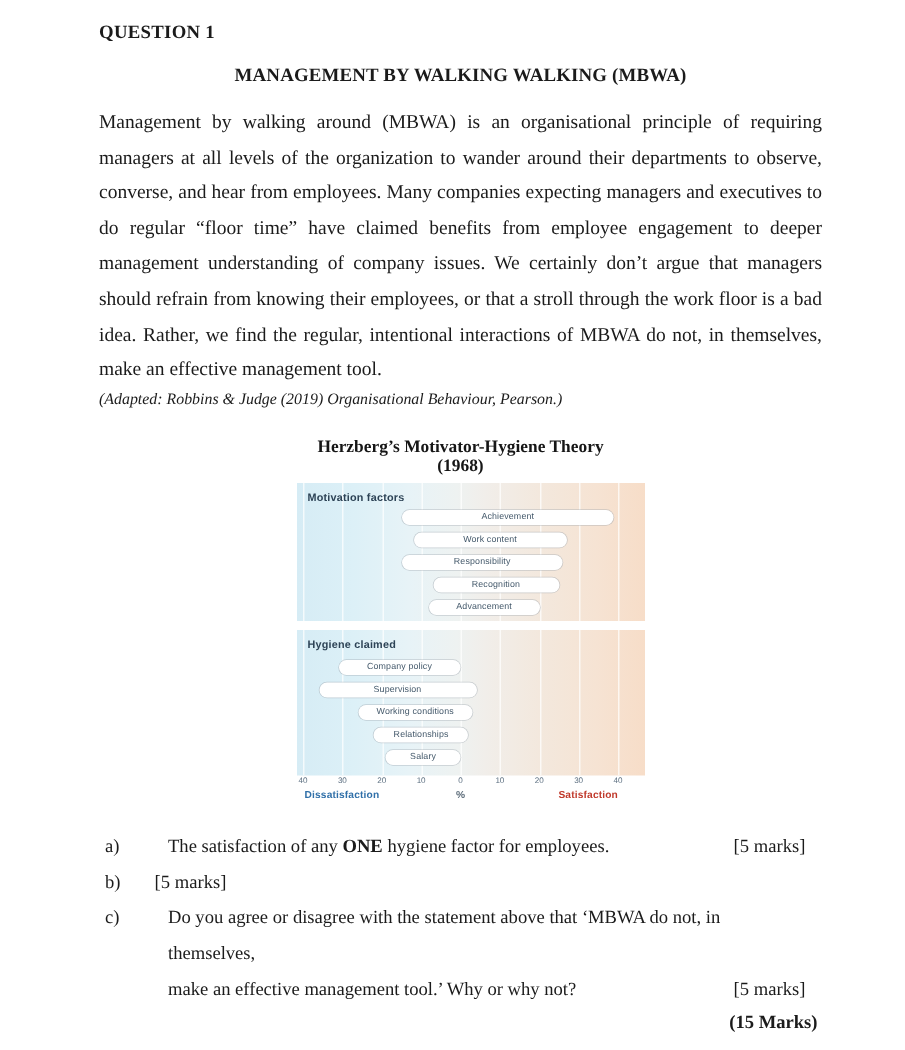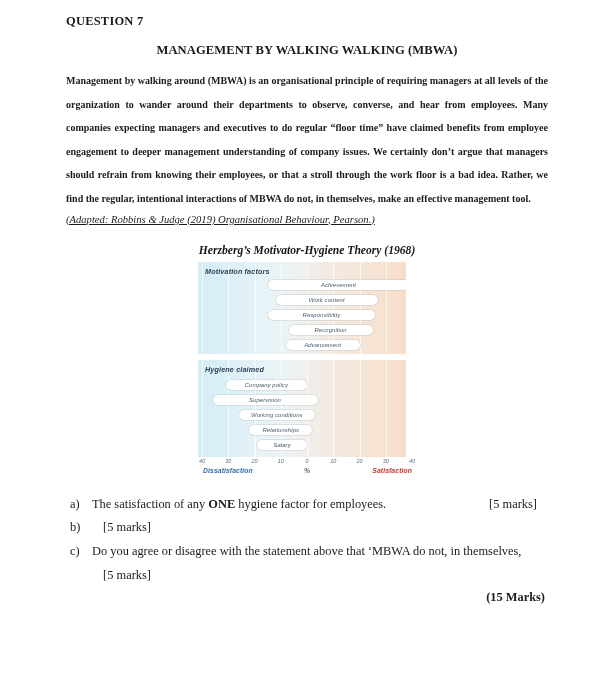--- a/index.html
+++ b/index.html
@@ -30,33 +30,31 @@
     margin: 0 0 14px 0;
   }
   .doc-title {
     font-weight: bold;
     font-size: 12.6px;
     text-align: center;
     margin: 0 0 11px 0;
     letter-spacing: .1px;
   }
   .para {
-    font-size: 10px;
+    font-size: 13px;
     line-height: 23.6px;
     text-align: justify;
     margin: 0;
     hyphens: none;
-    font-weight: bold;
   }
   .cite {
     font-size: 10.6px;
     font-style: italic;
     margin: 1px 0 16px 0;
     line-height: 16px;
-    text-decoration: underline;
   }
   .lead {
     font-size: 12.4px;
     line-height: 23.6px;
     text-align: justify;
     margin: 0;
   }
 
   
   .qlist {
@@ -70,20 +68,21 @@
   }
   .qlabel {
     width: 26px;
     flex: 0 0 26px;
     padding-left: 4px;
     box-sizing: border-box;
   }
   .qtext {
     flex: 1 1 auto;
     padding-right: 8px;
+    margin-left: 20px;
   }
   .qmarks {
     flex: 0 0 70px;
     text-align: center;
   }
   .qcont {
     display: flex;
     font-size: 12.4px;
     line-height: 23.8px;
   }
@@ -94,36 +93,35 @@
     font-size: 12.4px;
     margin-top: 2px;
     padding-right: 3px;
   }
   b.strong { font-weight: bold; }
 
   
   .chart-wrap {
     margin: 13px auto 0 auto;
     width: 218px;
-    font-style: italic;
   }
   .chart-title {
     text-align: center;
     font-weight: bold;
     font-size: 11.6px;
     margin-bottom: 5px;
     color: #161616;
   }
   .chart-figure {
     position: relative;
     width: 218px;
   }
   .panel {
     position: relative;
-    width: 208px;
+    width: 232px;
     background:
       linear-gradient(to right,
         #d6ecf5 0%,
         #dcf0f7 16%,
         #e7f3f7 32%,
         #eef2f1 46%,
         #f1eeea 54%,
         #f3e8dd 70%,
         #f6e3d3 86%,
         #f7ddc8 100%);
@@ -215,21 +213,21 @@
   }
   .axis-left  { left: 5px;  color: #2f6fa8; }
   .axis-mid   { left: 50%; transform: translateX(-50%); color: #5a6a78; font-weight: bold; }
   .axis-right { right: 4px; color: #c0392b; }
 </style>
 </head>
 <body>
 
 <div class="page">
 
-  <div class="q-head">QUESTION 7</div>
+  <div class="q-head">QUESTION 1</div>
 
   <div class="doc-title">MANAGEMENT BY WALKING WALKING (MBWA)</div>
 
   <p class="para">Management by walking around (MBWA) is an organisational principle of requiring managers at all levels of the organization to wander around their departments to observe, converse, and hear from employees. Many companies expecting managers and executives to do regular “floor time” have claimed benefits from employee engagement to deeper management understanding of company issues. We certainly don’t argue that managers should refrain from knowing their employees, or that a stroll through the work floor is a bad idea. Rather, we find the regular, intentional interactions of MBWA do not, in themselves, make an effective management tool.</p>
 
   <p class="cite">(Adapted: Robbins &amp; Judge (2019) Organisational Behaviour, Pearson.)</p>
 
   <div class="chart-wrap">
     <div class="chart-title">Herzberg’s Motivator-Hygiene Theory (1968)</div>
 
@@ -349,19 +347,20 @@
       <div class="qrow">
         <span class="qlabel">b)</span>
         <span class="qmarks">[5 marks]</span>
       </div>
       <div class="qrow">
         <span class="qlabel">c)</span>
         <span class="qtext">Do you agree or disagree with the statement above that ‘MBWA do not, in themselves,</span>
       </div>
       <div class="qcont">
         <span class="qlabel">c)</span>
+        <span class="qtext">make an effective management tool.’ Why or why not?</span>
         <span class="qmarks">[5 marks]</span>
       </div>
     </div>
 
   <div class="total">(15 Marks)</div>
 
 </div>
 
 </body></html>

